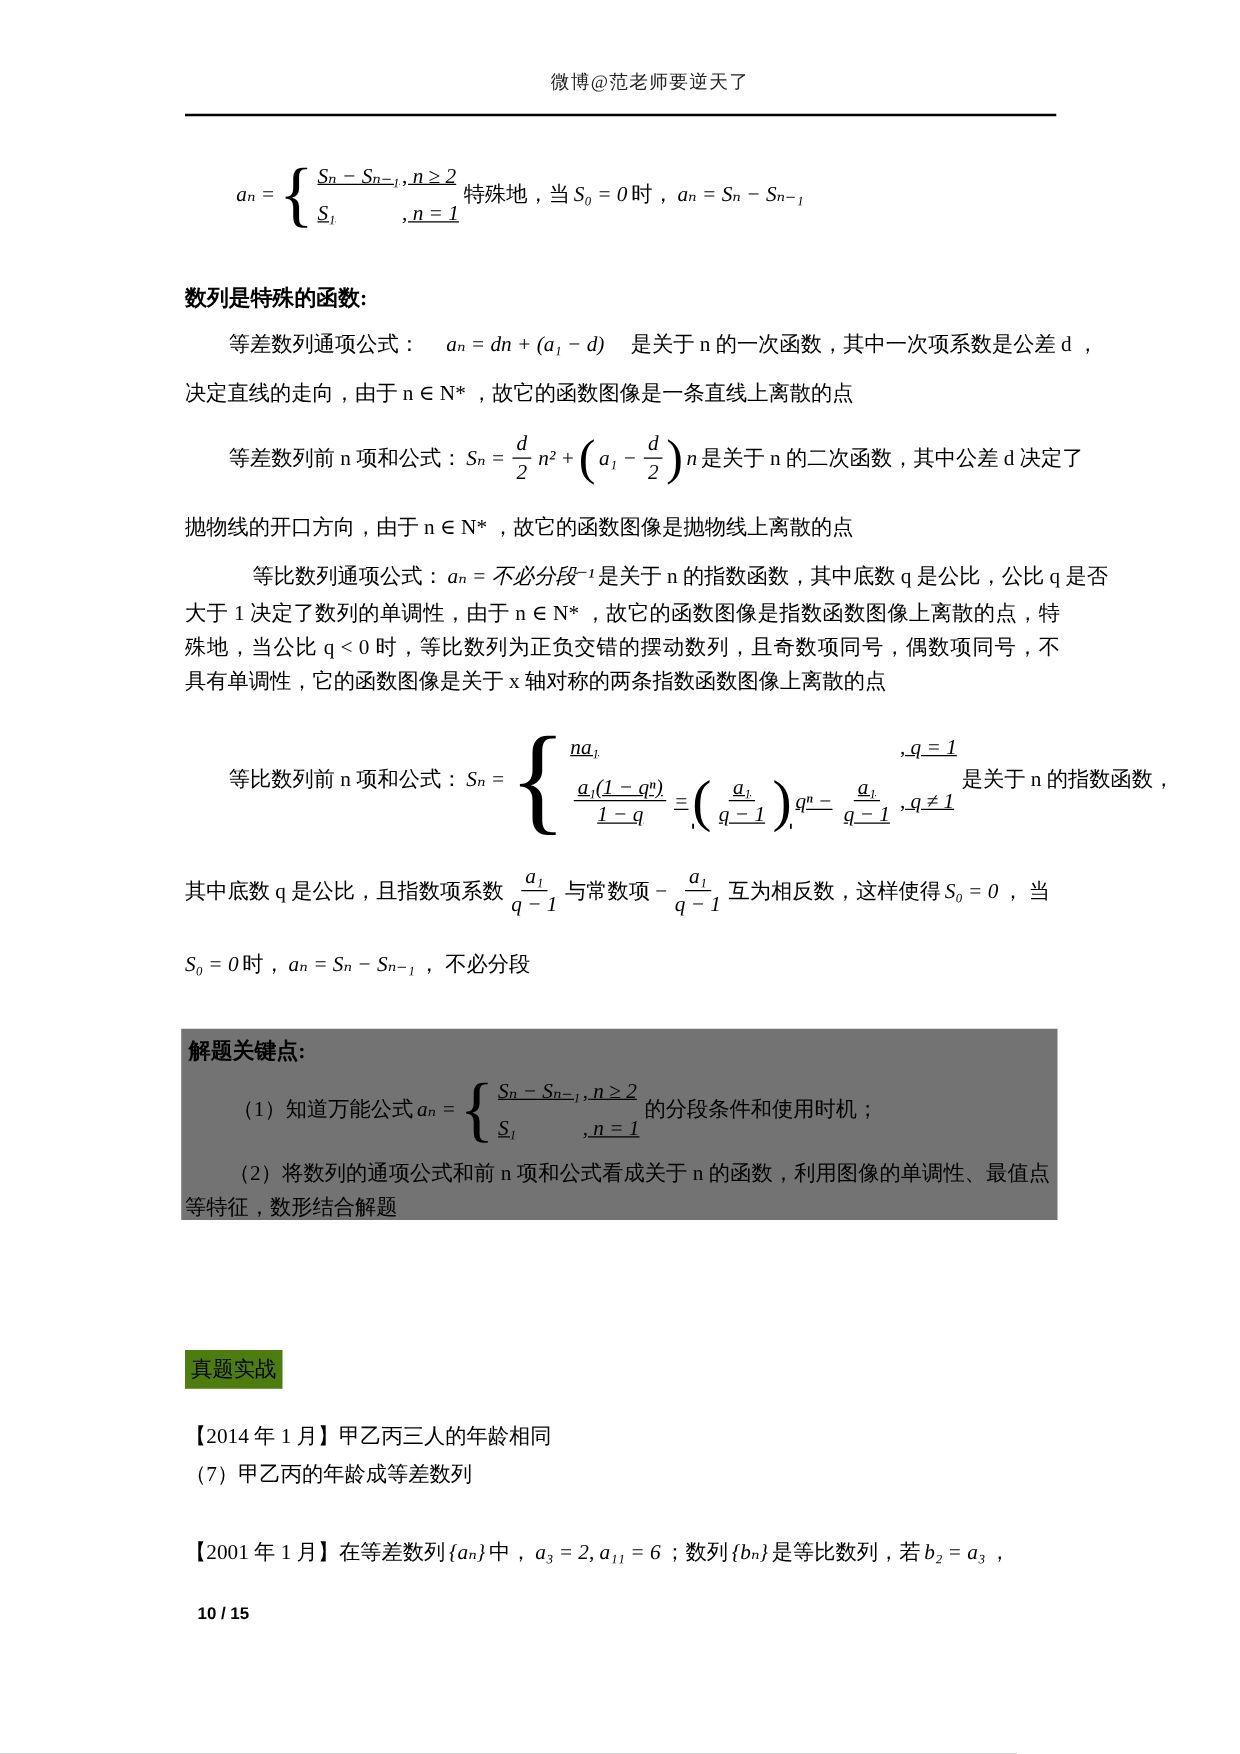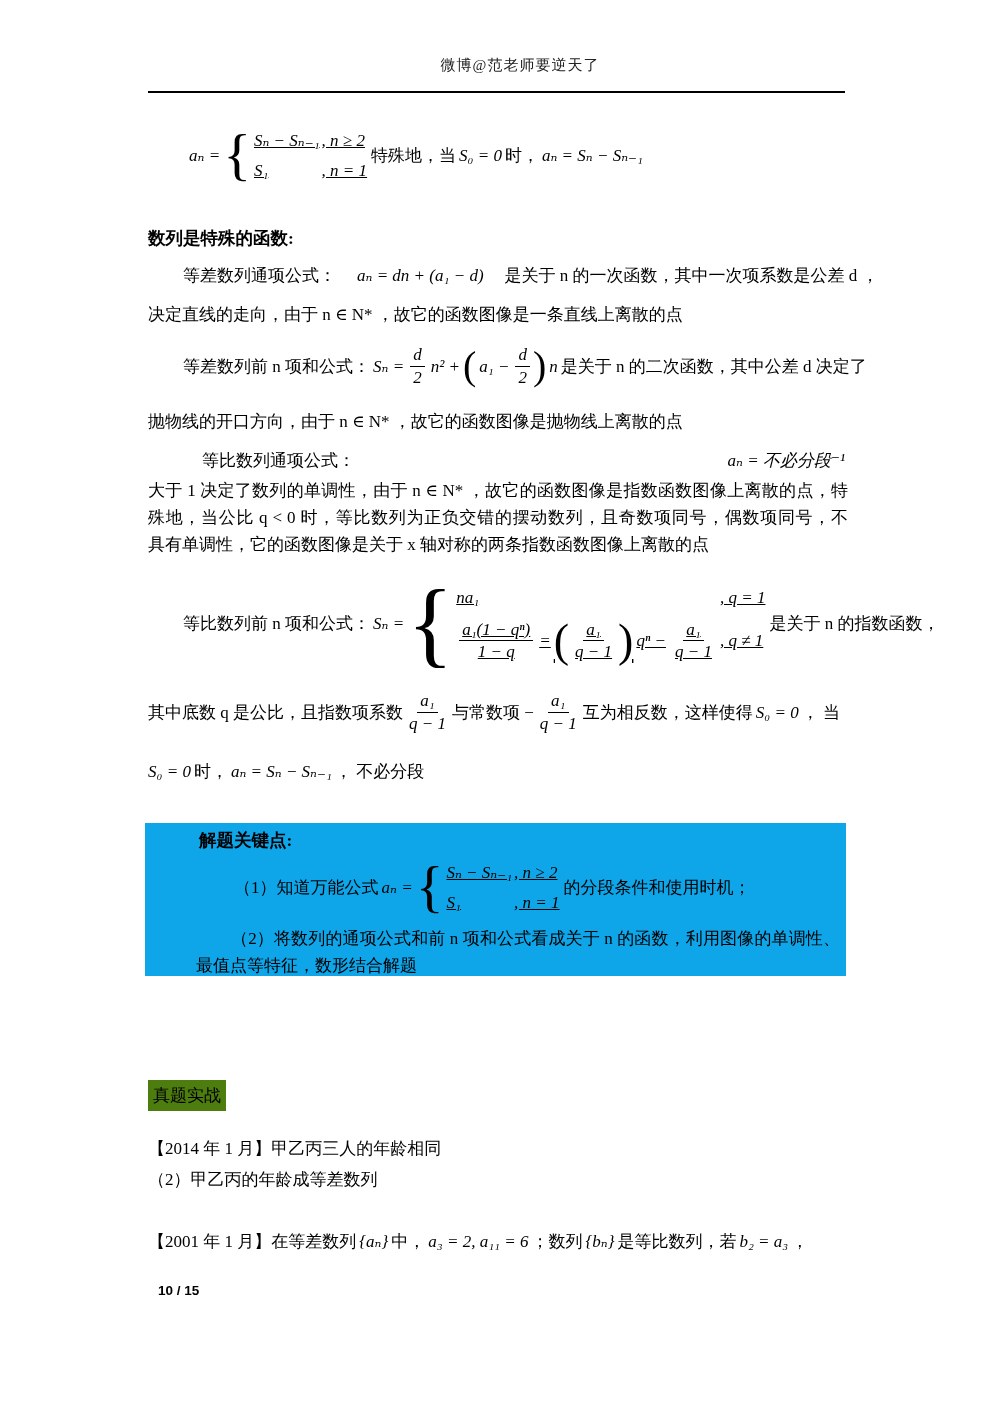--- a/index.html
+++ b/index.html
@@ -77,20 +77,21 @@
     <span class="tp" style="font-size:40px;">)</span>
     <span class="m">n</span>
     <span class="cn">是关于 n 的二次函数，其中公差 d 决定了</span>
   </div>
   <div class="abs t17" style="top:408px;left:148px;width:700px;">抛物线的开口方向，由于 n ∈ N* ，故它的函数图像是抛物线上离散的点</div>
 
   <div class="abs" style="top:443px;left:148px;width:700px;">
     <div class="flexline t17" style="height:34px;margin-left:54px;justify-content:space-between;">
       <span class="cn">等比数列通项公式：</span>
       <span class="m">aₙ = 不必分段⁻¹</span>
+      <span class="cn">是关于 n 的指数函数，其中底数 q 是公比，公比 q 是否</span>
     </div>
     <div class="t17 justify-full">大于 1 决定了数列的单调性，由于 n ∈ N* ，故它的函数图像是指数函数图像上离散的点，特</div>
     <div class="t17 justify-full">殊地，当公比 q &lt; 0 时，等比数列为正负交错的摆动数列，且奇数项同号，偶数项同号，不</div>
     <div class="t17">具有单调性，它的函数图像是关于 x 轴对称的两条指数函数图像上离散的点</div>
   </div>
 
   <div class="abs flexline t17" style="top:572px;left:183px;height:102px;">
     <span class="cn">等比数列前 n 项和公式：</span>
     <span class="m">Sₙ =</span>
     <span class="brace b3">{</span>
@@ -136,21 +137,21 @@
     <span class="cn">， 当</span>
   </div>
 
   <div class="abs flexline t17" style="top:758px;left:148px;">
     <span class="m" style="margin-left:0;">S₀ = 0</span>
     <span class="cn">时，</span>
     <span class="m">aₙ = Sₙ − Sₙ₋₁</span>
     <span class="cn">， 不必分段</span>
   </div>
 
-  <div class="abs graybox" style="top:823px;left:145px;width:701px;height:153px;background:#0ea5e9;padding-left:48px;">
+  <div class="abs graybox" style="top:823px;left:145px;width:701px;height:153px;background:#737373;">
     <div class="bold-head" style="margin:5px 0 0 6px;">解题关键点:</div>
     <div class="flexline t17" style="margin:6px 0 0 41px;height:58px;">
       <span class="cn">（1）知道万能公式</span>
       <span class="m">aₙ =</span>
       <span class="brace b2">{</span>
       <span class="cases">
         <span>Sₙ − Sₙ₋₁</span>
         <span>, n ≥ 2</span>
         <span>S₁</span>
         <span>, n = 1</span>
@@ -161,21 +162,21 @@
   </div>
 
   <div class="abs" style="top:1080px;left:148px;">
     <span class="hl t17" style="background:#4d7c0f;">真题实战</span>
   </div>
 
   <div class="abs t17" style="top:1135px;left:148px;width:710px;">
     <span>【2014 年 1 月】</span><span>甲乙丙三人的年龄相同</span>
   </div>
   <div class="abs flexline t17" style="top:1166px;left:148px;">
-    <span>（2）甲乙丙的年龄成等差数列</span>
+    <span>（7）甲乙丙的年龄成等差数列</span>
     <span style="display:inline-block;width:66px;"></span>
   </div>
 
   <div class="abs flexline t17" style="top:1228px;left:148px;">
     <span class="cn">【2001 年 1 月】</span>
     <span class="cn">在等差数列</span>
     <span class="m">{aₙ}</span>
     <span class="cn">中，</span>
     <span class="m">a₃ = 2, a₁₁ = 6</span>
     <span class="cn">；数列</span>

